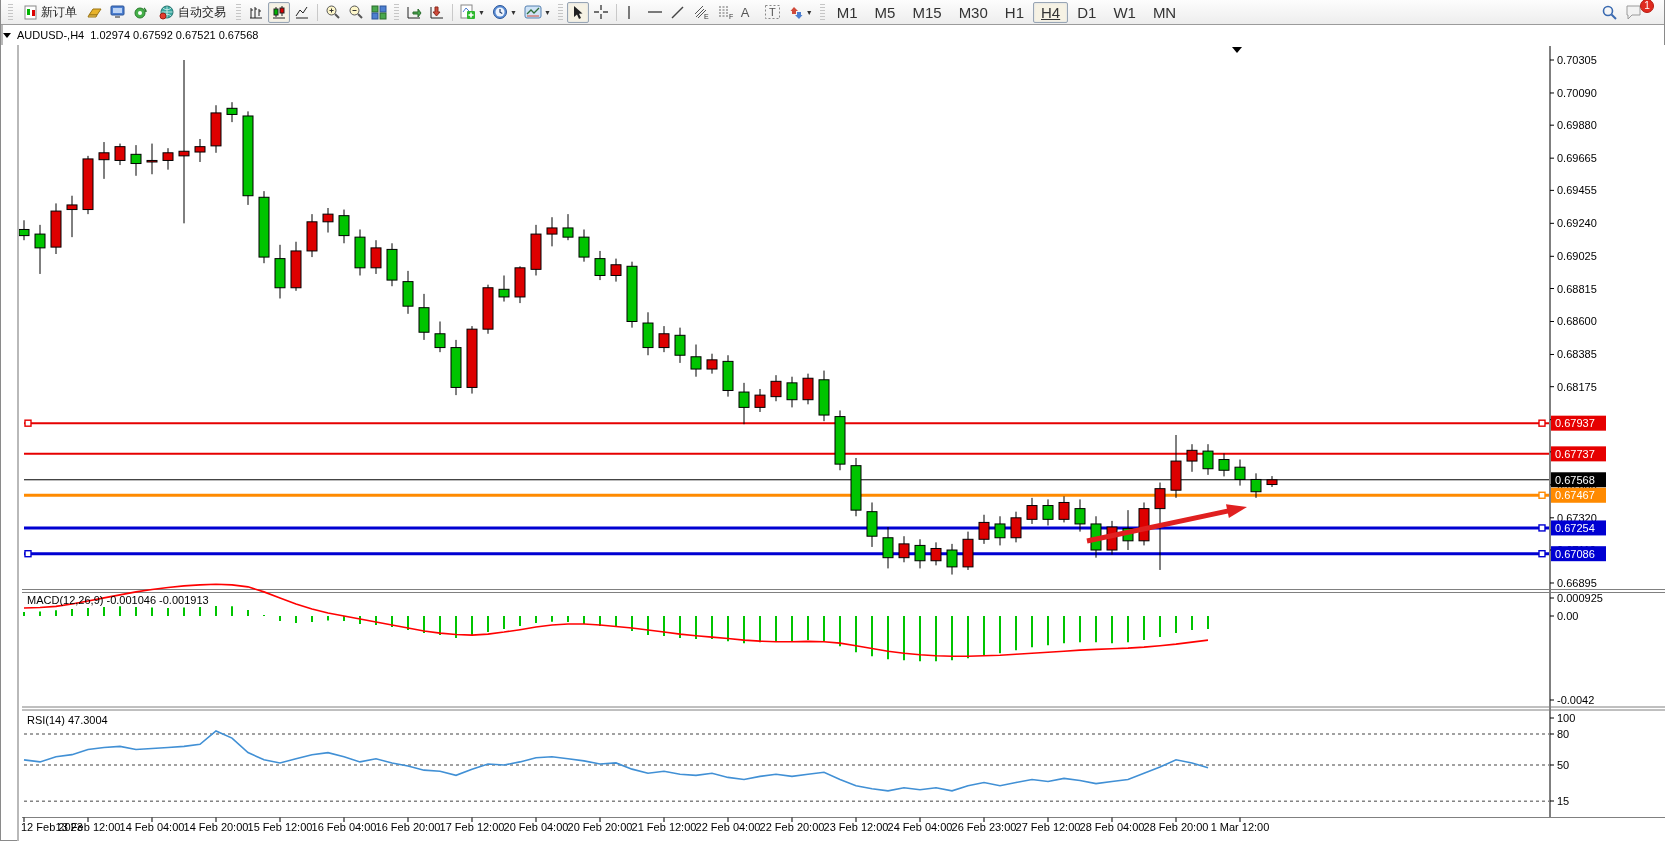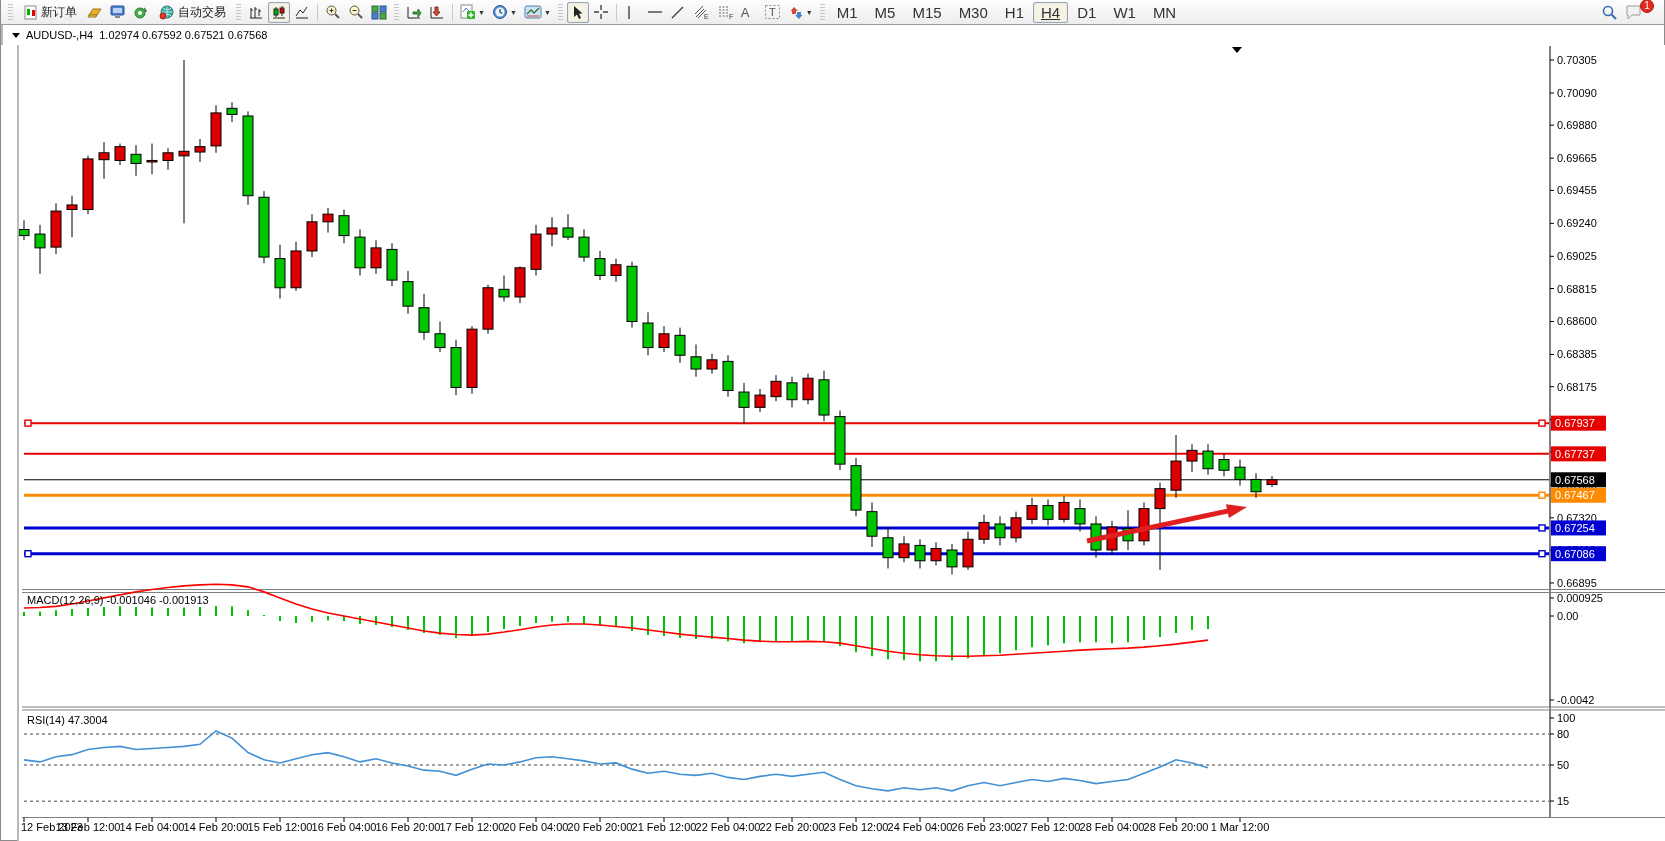--- a/index.html
+++ b/index.html
@@ -20,21 +20,21 @@
   .caret { font-size:7px; color:#333; margin-left:2px; }
   .tf { padding:2px 7px; font-size:15px; color:#333; }
   .toolbar svg { display:block; }
   .spacer { flex:1; }
   .chat-wrap { position:relative; margin-right:14px; }
   .badge { position:absolute; top:-4px; right:-9px; background:#e02b20; color:#fff; font-size:10px;
     min-width:14px; height:14px; border-radius:8px; display:flex; align-items:center; justify-content:center;
     border:1px solid #b71c12; }
 
   
-  .title-bar { height:20px; display:flex; align-items:center; gap:6px; padding-left:9px;
+  .title-bar { height:20px; display:flex; align-items:center; gap:6px; padding-left:0;
     background:#fff; font-size:11px; color:#000; border-left:2px solid #b9b9b9; }
   .tri { width:0; height:0; border-left:4px solid transparent; border-right:4px solid transparent;
     border-top:5px solid #000; }
   .title-sym { font-weight:400; }
 
   
   .chart-wrap { position:absolute; top:45px; left:16px; width:1665px; height:796px;
     border-left:2px solid #b9b9b9; background:#fff; }
   .chart-wrap svg { position:absolute; top:0; left:0; }
   text { font-family:"Liberation Sans", sans-serif; }

